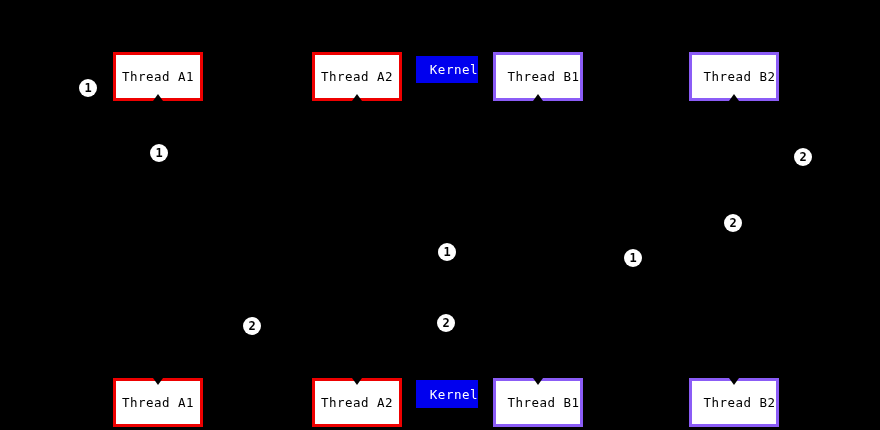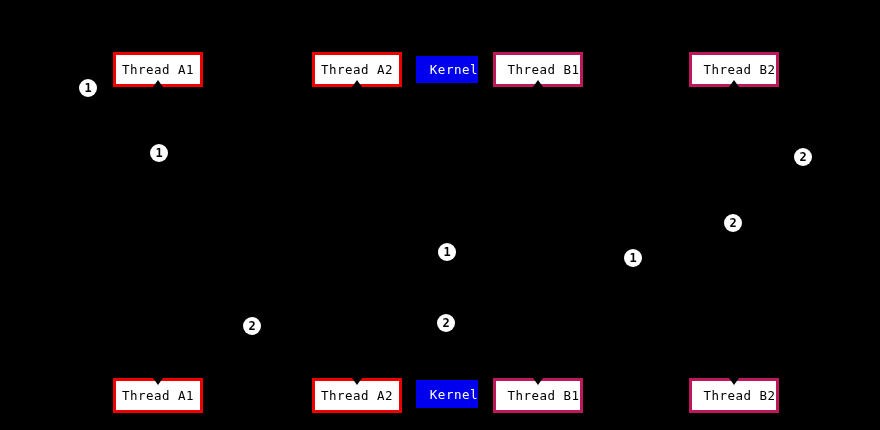--- a/index.html
+++ b/index.html
@@ -11,33 +11,33 @@
     position: relative;
     width: 880px;
     height: 430px;
     background: #000000;
     overflow: hidden;
     font-family: "DejaVu Sans Mono", monospace;
   }
   .tbox {
     position: absolute;
     width: 90px;
-    height: 35px;
+    height: 49px;
     box-sizing: border-box;
     background: #ffffff;
     display: flex;
     align-items: center;
     justify-content: center;
     font-size: 12.5px;
     letter-spacing: 0.5px;
     color: #000000;
     white-space: nowrap;
   }
   .tbox.red  { border: 3px solid #ee0000; }
-  .tbox.blue { border: 3px solid #be185d; padding-left: 11px; }
+  .tbox.blue { border: 3px solid #8b5cf6; padding-left: 11px; }
   .kbox {
     position: absolute;
     width: 62px;
     height: 27px;
     box-sizing: border-box;
     background: #0000ee;
     display: flex;
     align-items: center;
     justify-content: flex-end;
     font-size: 12.5px;

